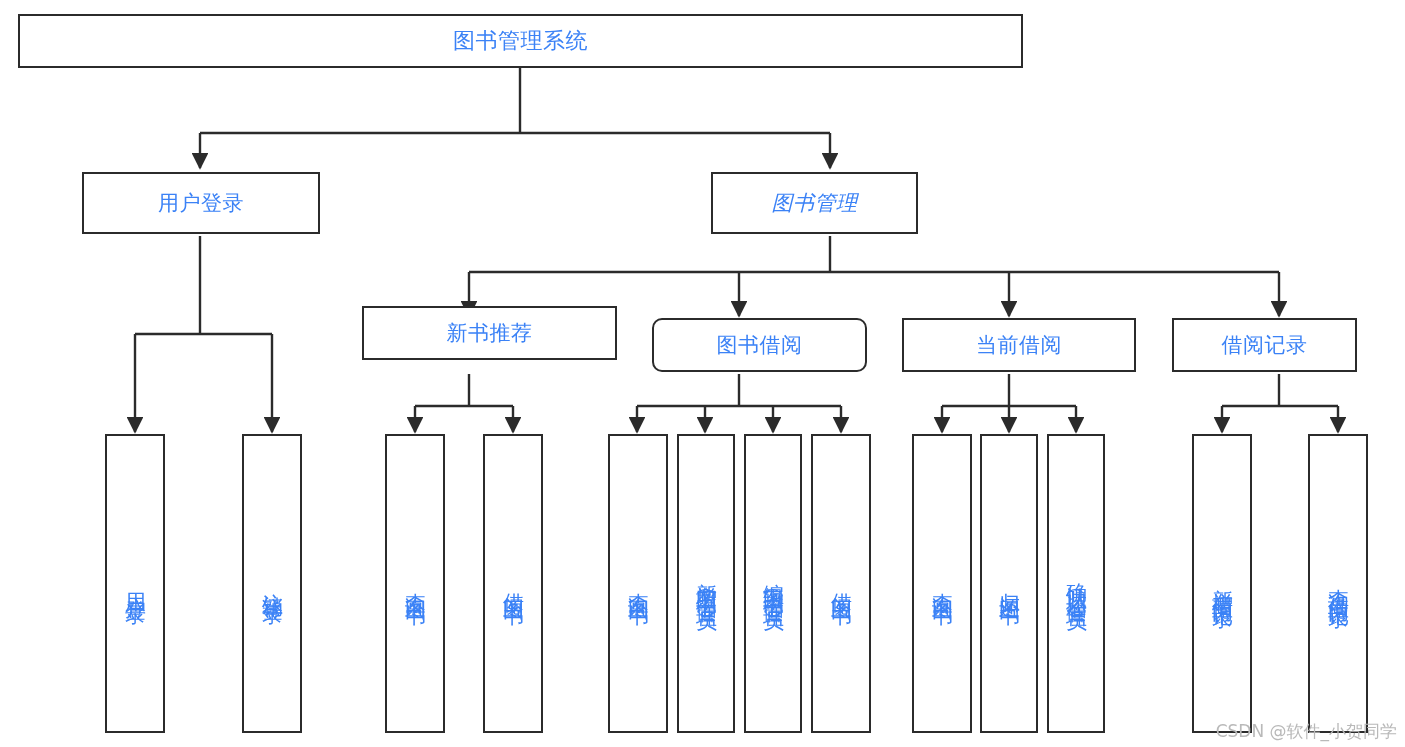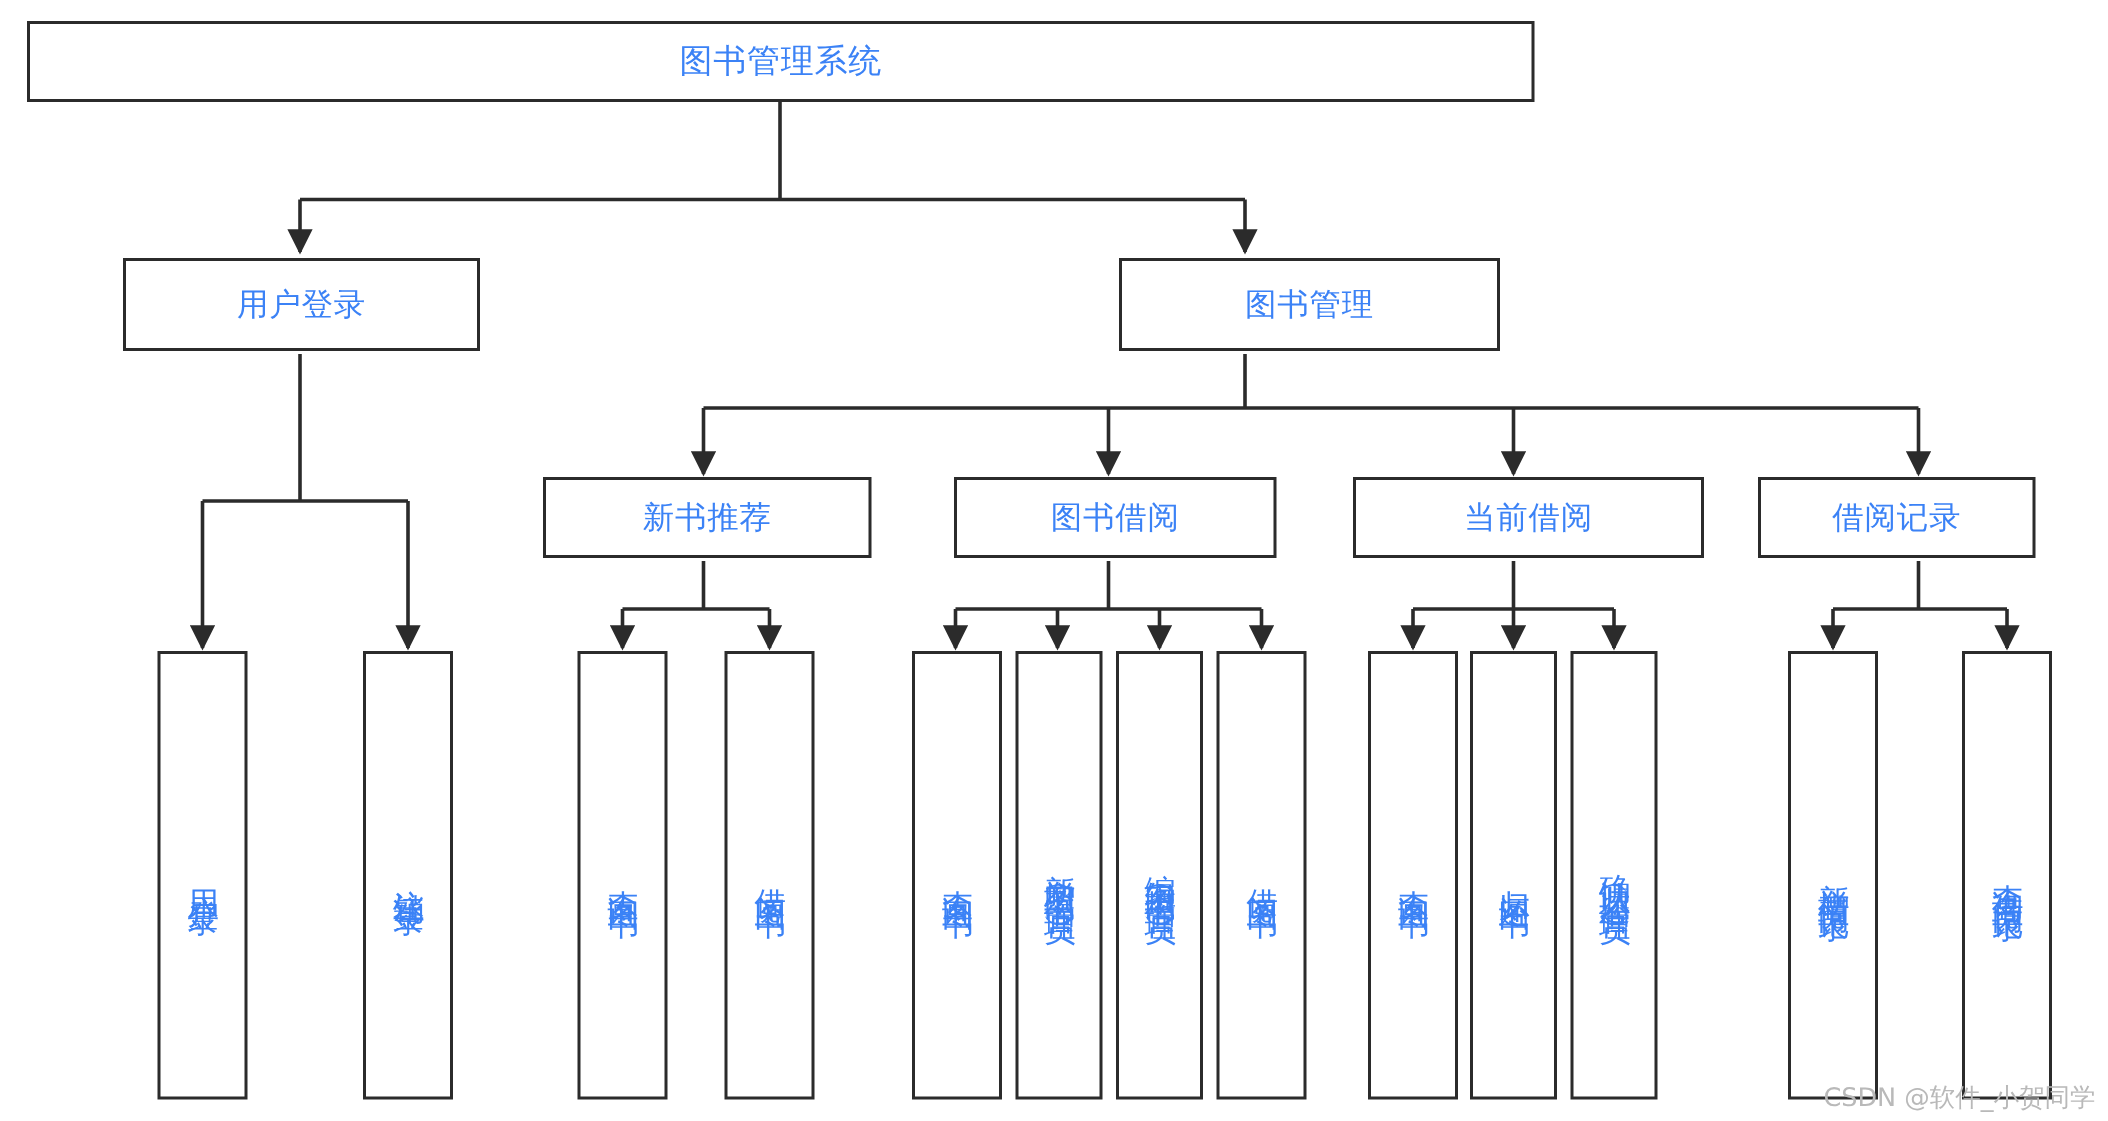--- a/index.html
+++ b/index.html
@@ -122,29 +122,29 @@
   </svg>
 
   <div class="node node-h node-root" style="left:18px; top:14px; width:1005px; height:54px;">
     <span>图书管理系统</span>
   </div>
 
   <div class="node node-h" style="left:82px; top:172px; width:238px; height:62px;">
     <span>用户登录</span>
   </div>
 
-  <div class="node node-h" style="left:746px; top:172px; width:254px; height:62px;">
+  <div class="node node-h" style="left:711px; top:172px; width:207px; height:62px;font-style:italic;">
     <span>图书管理</span>
   </div>
 
-  <div class="node node-h" style="left:362px; top:318px; width:219px; height:54px;">
+  <div class="node node-h" style="left:362px; top:306px; width:255px; height:54px;">
     <span>新书推荐</span>
   </div>
 
-  <div class="node node-h" style="left:636px; top:318px; width:215px; height:54px;">
+  <div class="node node-h" style="left:652px; top:318px; width:215px; height:54px;border-radius:10px;">
     <span>图书借阅</span>
   </div>
 
   <div class="node node-h" style="left:902px; top:318px; width:234px; height:54px;">
     <span>当前借阅</span>
   </div>
 
   <div class="node node-h" style="left:1172px; top:318px; width:185px; height:54px;">
     <span>借阅记录</span>
   </div>

